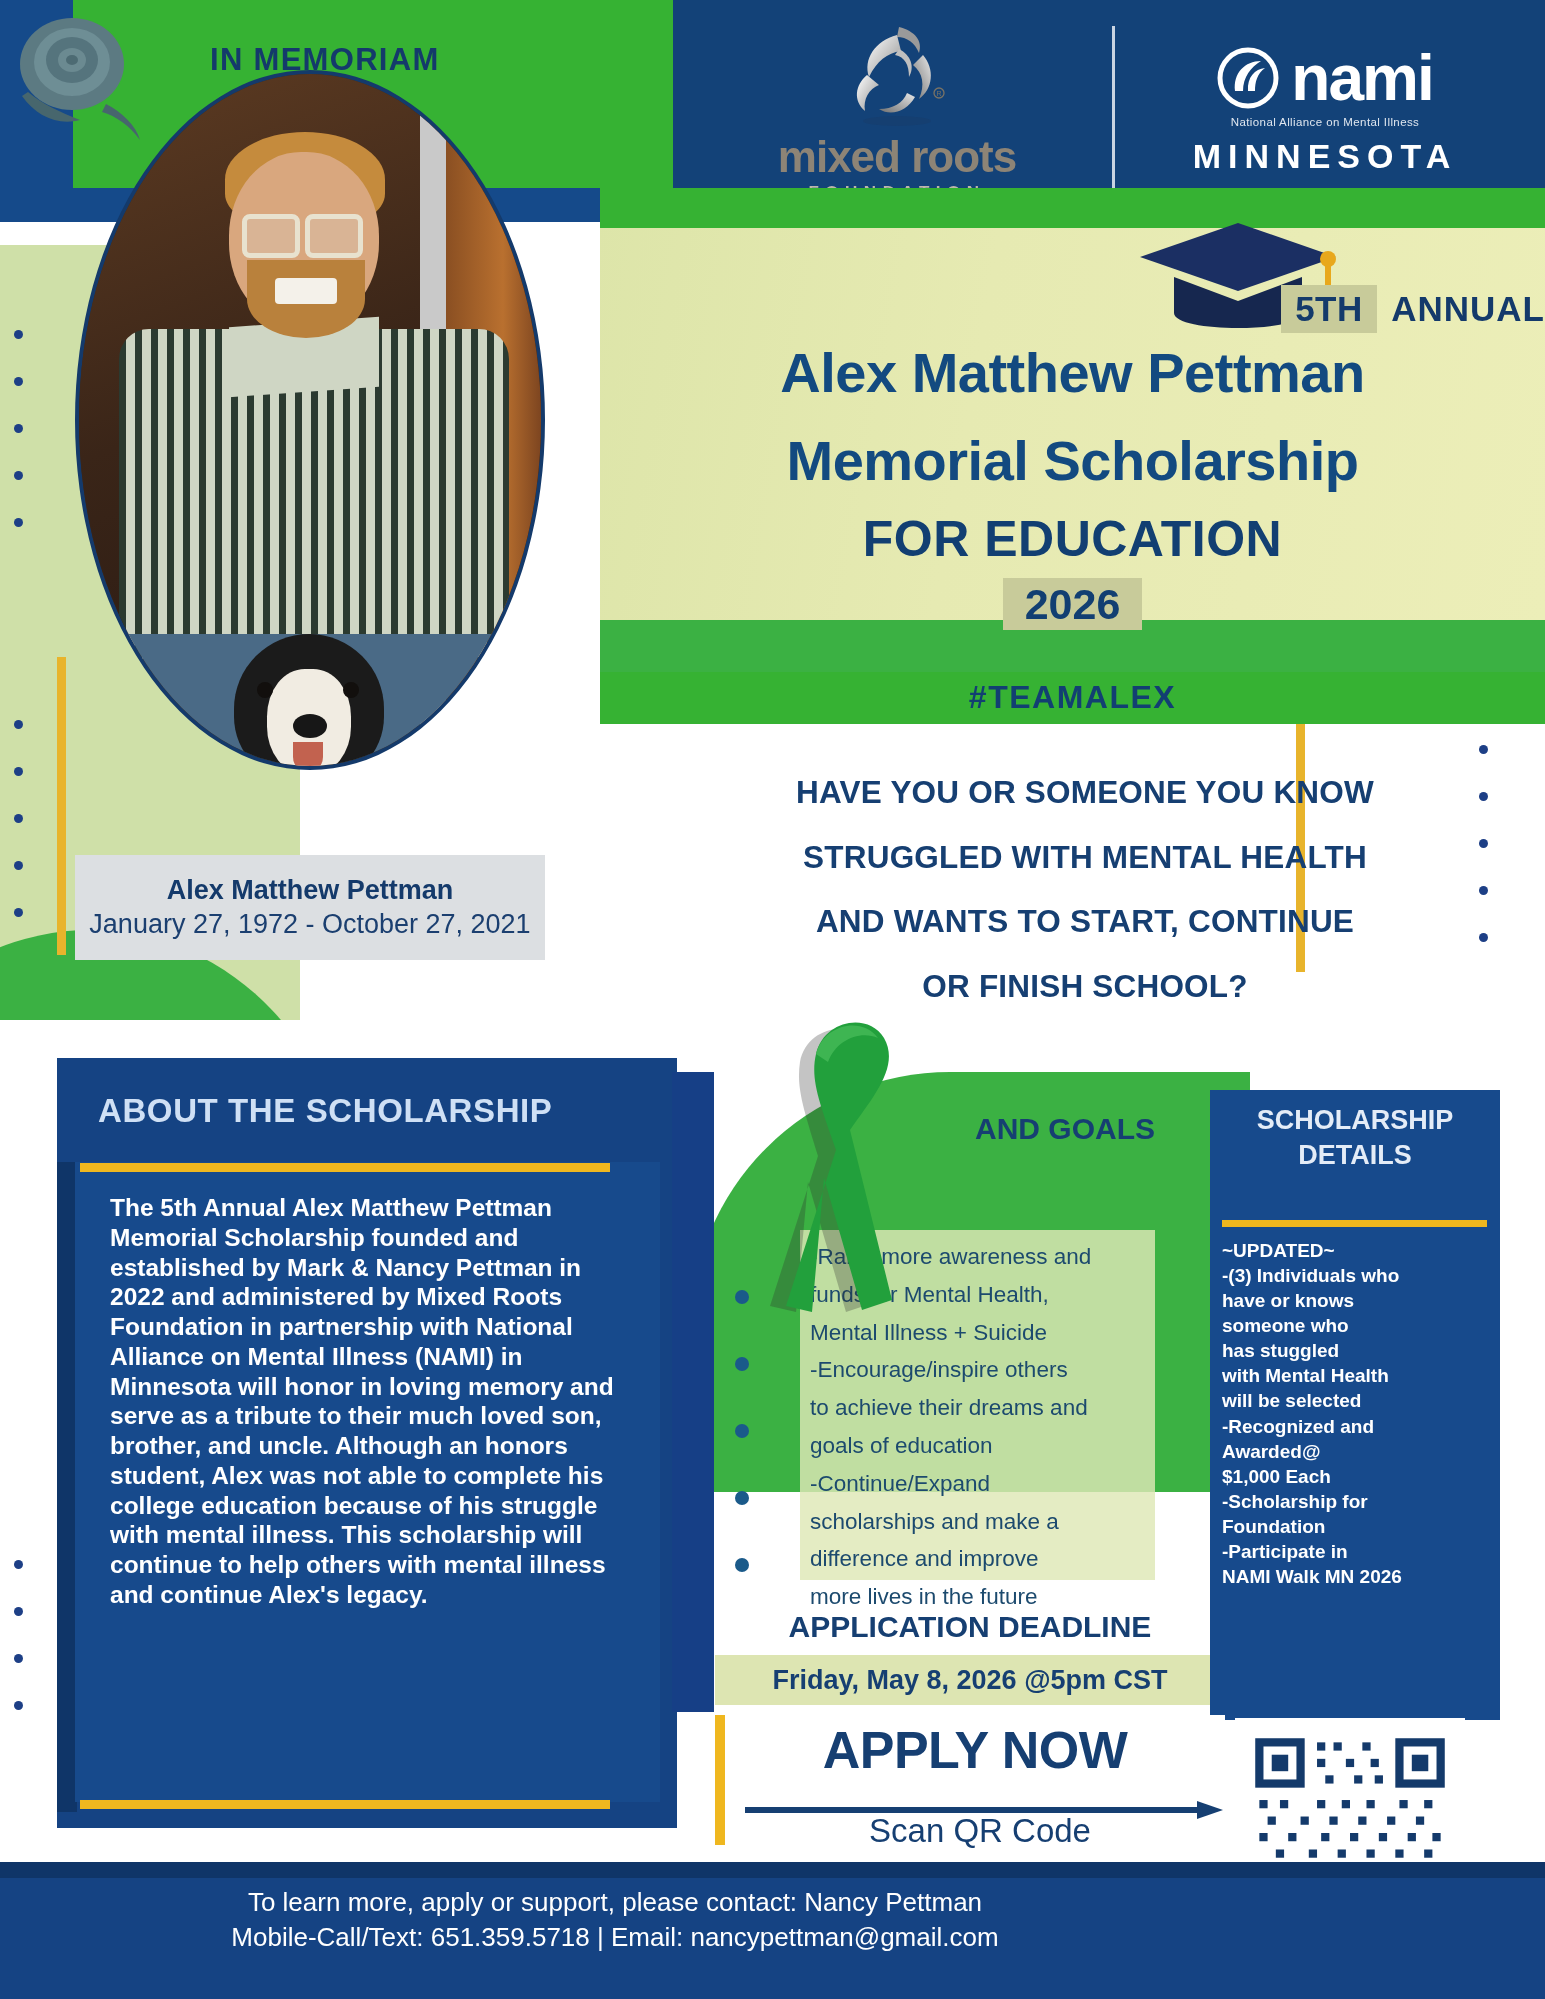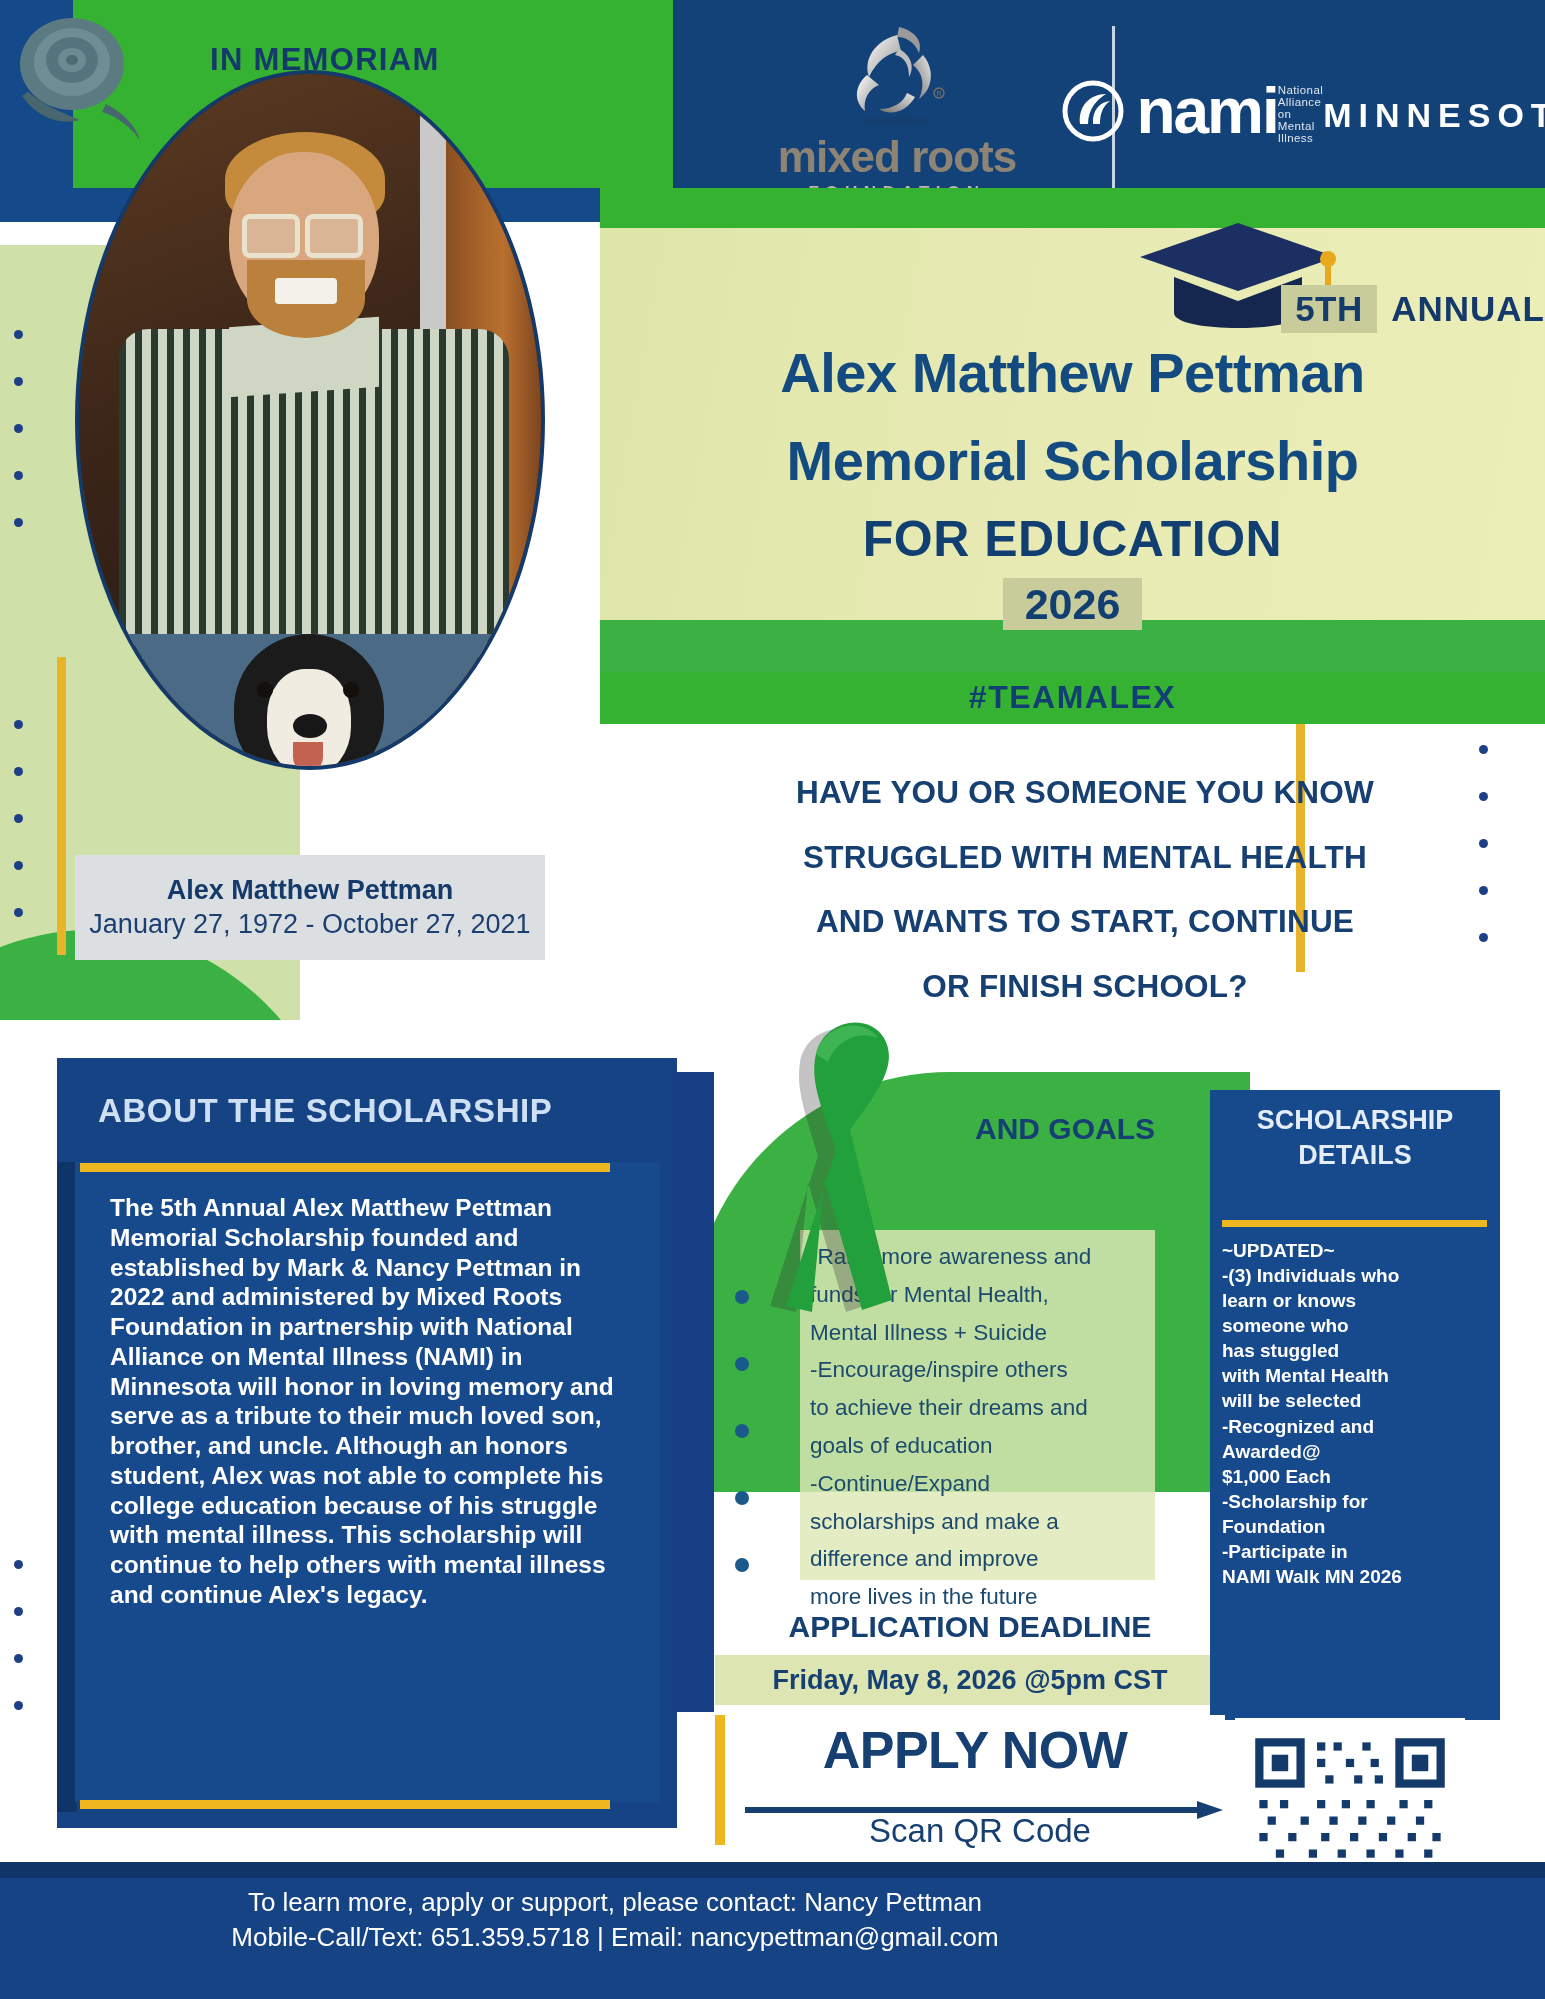--- a/index.html
+++ b/index.html
@@ -47,21 +47,21 @@
   .mixedroots { width:430px; display:flex; flex-direction:column; align-items:center; justify-content:center; }
   .mr-mark { width:140px; height:112px; position:relative; }
   .mr-text {
     font-size:44px; font-weight:700; color:#8d8476; letter-spacing:-1px;
     margin-top:4px; line-height:1;
   }
   .mr-sub {
     font-size:17px; font-weight:700; color:#bdb7ad; letter-spacing:6.5px; margin-top:4px;
   }
   .divider-v { width:3px; height:170px; background:#c9d4e2; }
-  .nami { width:420px; display:flex; align-items:center; justify-content:center; }
+  .nami { width:420px; display:flex; flex-direction:column; align-items:center; justify-content:center; }
   .nami-row { display:flex; align-items:center; gap:12px; }
   .nami-word { font-size:64px; font-weight:700; color:#fff; letter-spacing:-2px; line-height:1; }
   .nami-tag { font-size:11.5px; color:#dfe6ef; letter-spacing:0.4px; margin-top:6px; }
   .nami-state { font-size:34px; font-weight:700; color:#fff; letter-spacing:7px; margin-top:9px; }
 
   
   .green-head {
     position:absolute; left:73px; top:0; width:600px; height:188px;
     background:#36b233;
   }
@@ -485,21 +485,21 @@
 
   <div class="details-panel"></div>
   <div class="details-title">
     <div>SCHOLARSHIP</div>
     <div>DETAILS</div>
   </div>
   <div class="details-yellow"></div>
   <div class="details-body">
     <div>~UPDATED~</div>
     <div>-(3) Individuals who</div>
-    <div>learn or knows</div>
+    <div>have or knows</div>
     <div>someone who</div>
     <div>has stuggled</div>
     <div>with Mental Health</div>
     <div>will be selected</div>
     <div>-Recognized and</div>
     <div>Awarded@</div>
     <div>$1,000 Each</div>
     <div>-Scholarship for</div>
     <div>Foundation</div>
     <div>-Participate in</div>

